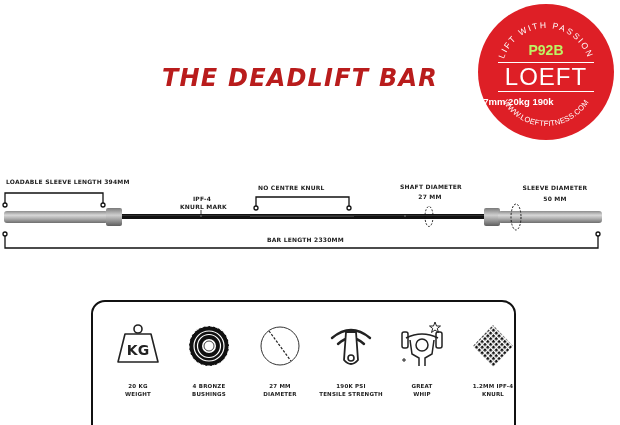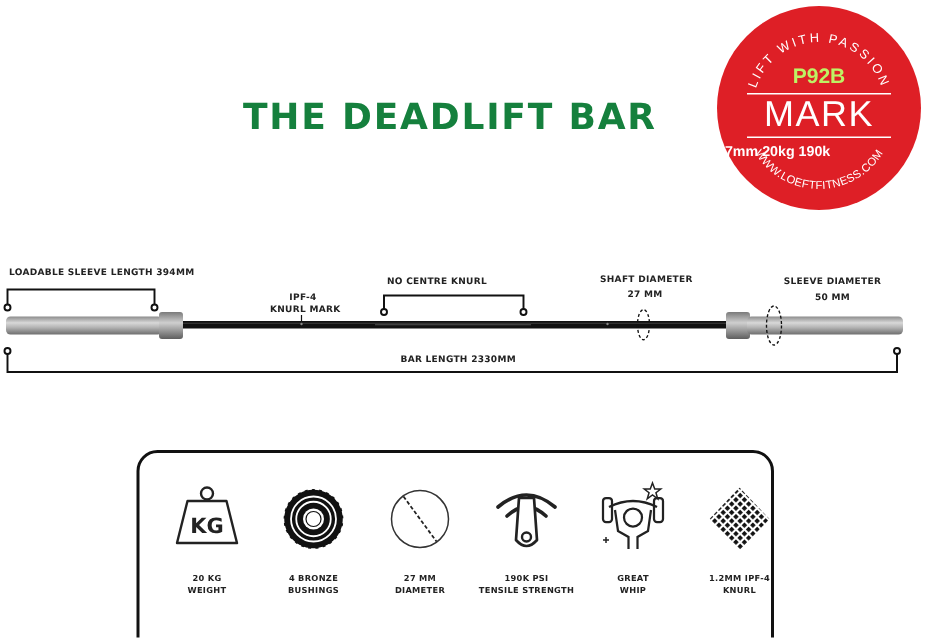--- a/index.html
+++ b/index.html
@@ -2,21 +2,21 @@
 <html><head>
   <meta charset="utf-8">
   <style>
     * { box-sizing: border-box; margin: 0; padding: 0; }
     html, body { width: 620px; height: 425px; background: #ffffff; overflow: hidden; }
     body { position: relative; font-family: "DejaVu Sans", sans-serif; color: #111; }
 
     .title {
       position: absolute; left: 162px; top: 64px;
       font-family: "DejaVu Sans", sans-serif; font-size: 24px; font-weight: bold;
-      letter-spacing: 1.2px; color: #15803d; white-space: nowrap;
+      letter-spacing: 1.2px; color: #b91c1c; white-space: nowrap; font-style: italic;
     }
 
     
     .badge {
       position: absolute; left: 478px; top: 4px; width: 136px; height: 136px;
       border-radius: 50%; background: #de1f26;
     }
     .badge svg { position: absolute; left: 0; top: 0; }
     .badge .model {
       position: absolute; left: 0; width: 100%; top: 38px; text-align: center;
@@ -66,21 +66,21 @@
       <path id="arcBot" d="M 18 72 A 50 50 0 0 0 118 72"></path>
     </defs>
     <text font-family="Liberation Sans, sans-serif" font-size="8.5" fill="#fff" letter-spacing="1.8">
       <textPath href="#arcTop" startOffset="50%" text-anchor="middle">LIFT WITH PASSION</textPath>
     </text>
     <text font-family="Liberation Sans, sans-serif" font-size="7.5" fill="#fff" letter-spacing="0.2">
       <textPath href="#arcBot" startOffset="50%" text-anchor="middle">WWW.LOEFTFITNESS.COM</textPath>
     </text>
   </svg>
   <div class="model">P92B</div>
-  <div class="brand">MARK</div>
+  <div class="brand">LOEFT</div>
   <div class="spec">27mm 20kg 190k</div>
 </div>
 
 <div class="lbl" style="left:6px; top:178px; text-align:left;">LOADABLE SLEEVE LENGTH 394MM</div>
 <div class="lbl" style="left:180px; top:195px; width:44px;">
   <div>IPF-4</div>
   <div>KNURL MARK</div>
 </div>
 <div class="lbl" style="left:258px; top:184px; text-align:left;">NO CENTRE KNURL</div>
 <div class="lbl" style="left:400px; top:183px; width:60px;">

